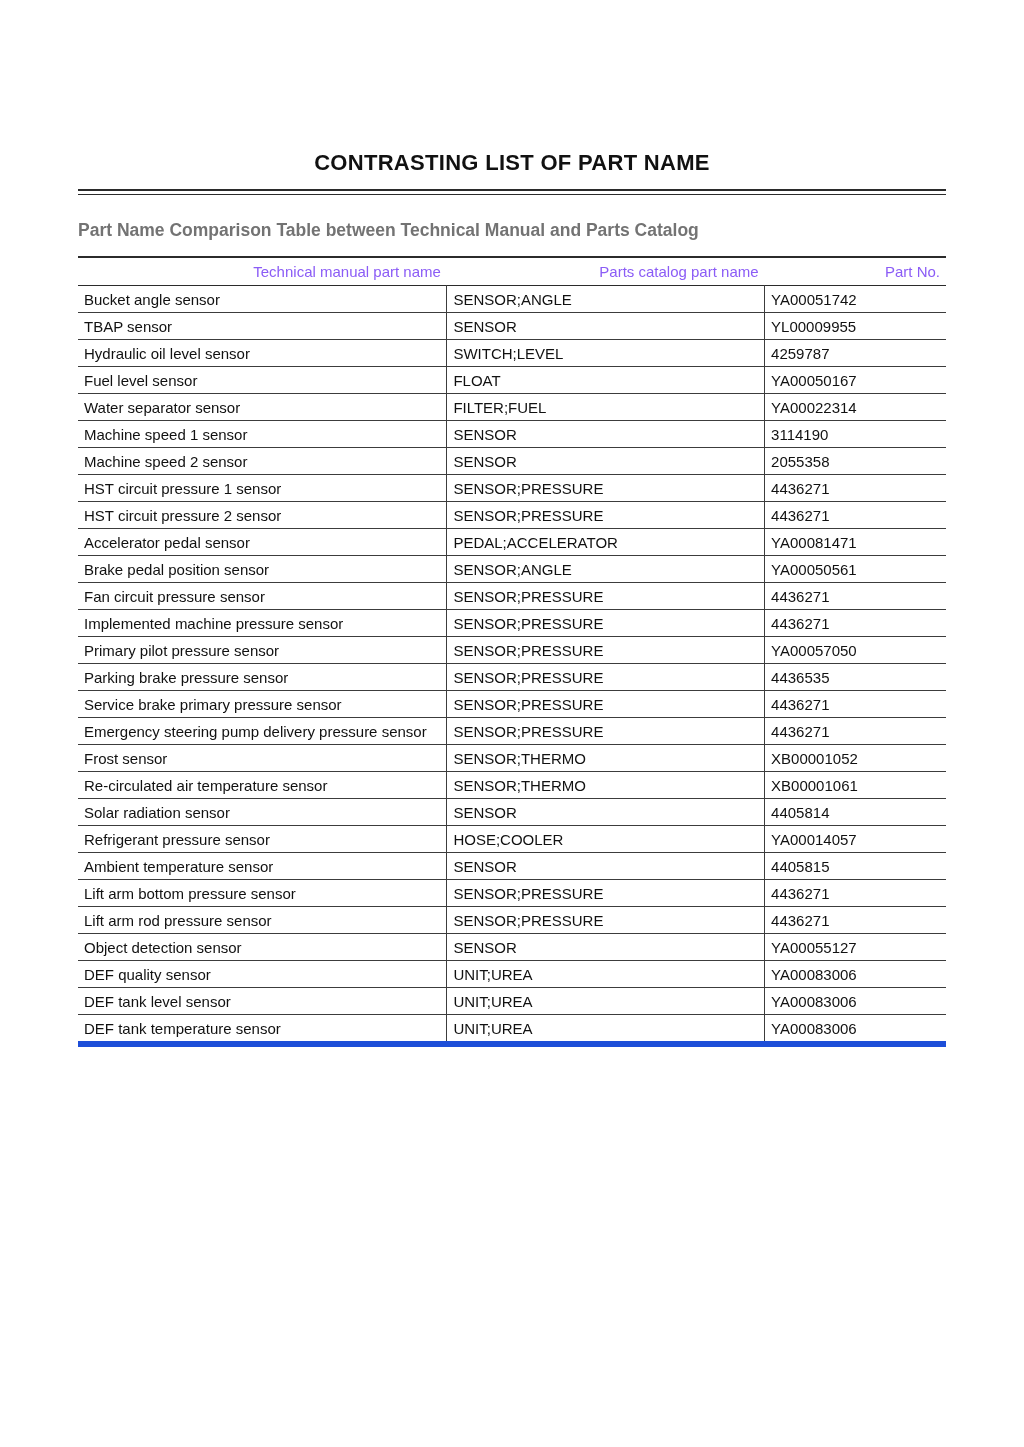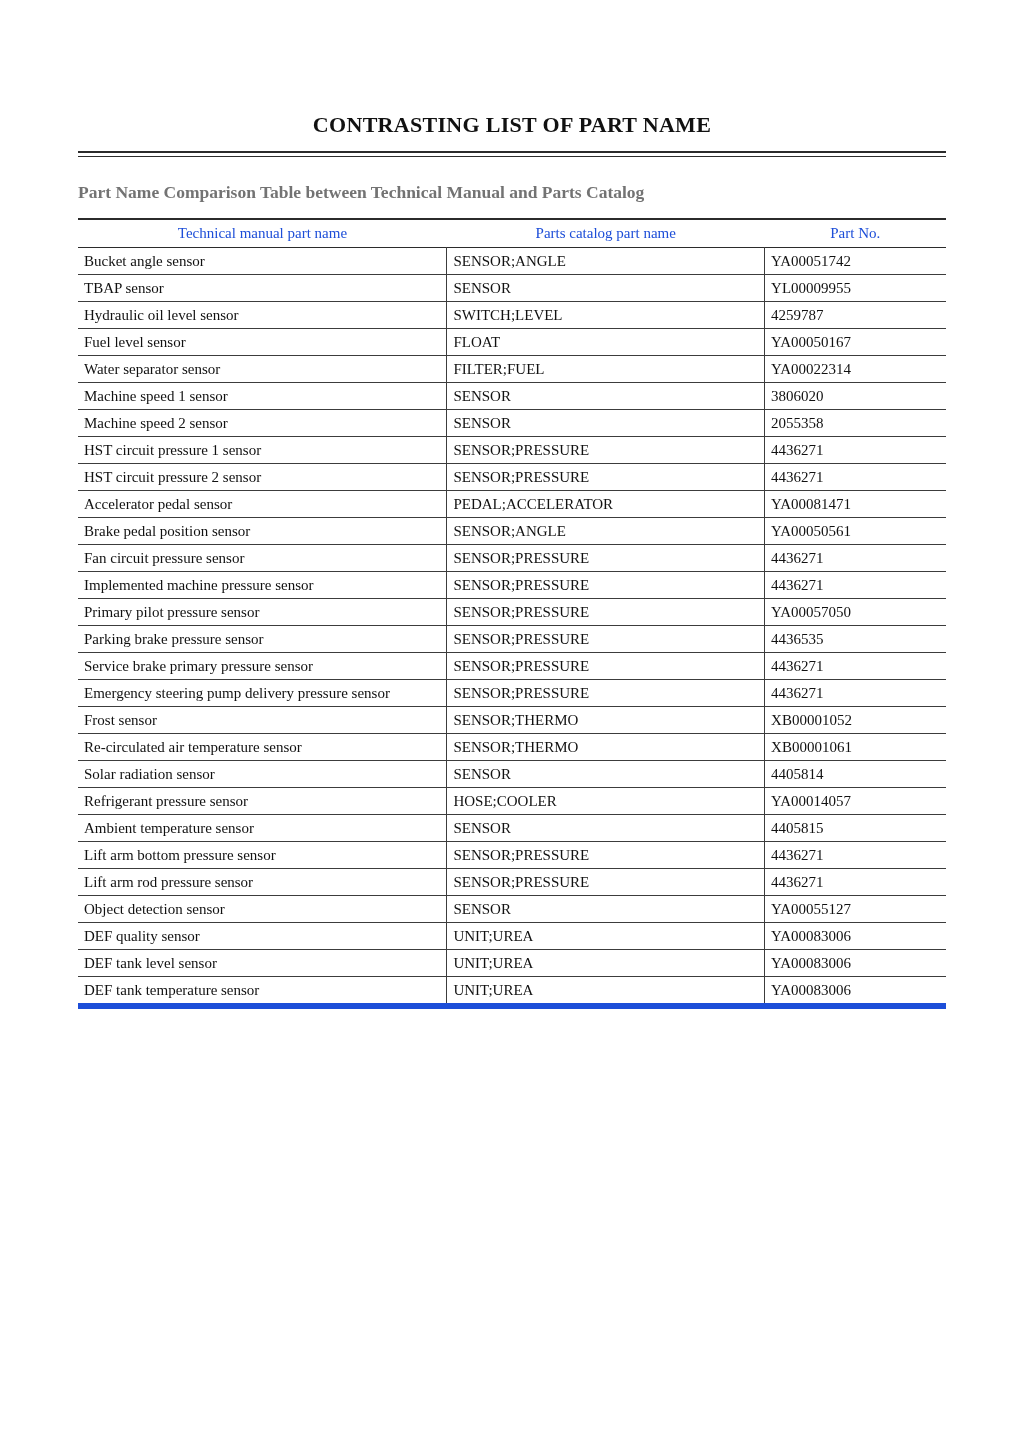--- a/index.html
+++ b/index.html
@@ -5,24 +5,25 @@
   html, body {
     margin: 0;
     padding: 0;
     background: #ffffff;
   }
   .page {
     position: relative;
     width: 1024px;
     height: 1167px;
     background: #ffffff;
-    font-family: Liberation Serif, serif;
+    font-family: Liberation Sans, sans-serif;
     color: #1a1a1a;
     box-sizing: border-box;
     overflow: hidden;
+    margin-top: 38px;
   }
   .content {
     position: absolute;
     left: 78px;
     right: 78px;
     top: 0;
   }
   .title {
     margin: 0;
     padding-top: 112px;
@@ -53,24 +54,24 @@
   }
   table.parts-table col.c1 { width: 42.5%; }
   table.parts-table col.c2 { width: 36.6%; }
   table.parts-table col.c3 { width: 20.9%; }
   table.parts-table thead tr {
     border-top: 2px solid #2b2b2b;
     border-bottom: 1px solid #2b2b2b;
   }
   table.parts-table th {
     font-weight: normal;
-    text-align: center;
+    text-align: right;
     padding: 5px 6px;
     height: 17px;
-    color: #1d4ed8;
+    color: #8b5cf6;
   }
   table.parts-table tbody tr {
     border-bottom: 1px solid #3c3c3c;
   }
   table.parts-table tbody tr:last-child {
     border-bottom: 6px solid #1d4ed8;
   }
   table.parts-table td {
     padding: 4px 6px;
     height: 18px;
@@ -144,21 +145,21 @@
             <td>YA00050167</td>
           </tr>
           <tr>
             <td>Water separator sensor</td>
             <td>FILTER;FUEL</td>
             <td>YA00022314</td>
           </tr>
           <tr>
             <td>Machine speed 1 sensor</td>
             <td>SENSOR</td>
-            <td>3806020</td>
+            <td>3114190</td>
           </tr>
           <tr>
             <td>Machine speed 2 sensor</td>
             <td>SENSOR</td>
             <td>2055358</td>
           </tr>
           <tr>
             <td>HST circuit pressure 1 sensor</td>
             <td>SENSOR;PRESSURE</td>
             <td>4436271</td>

